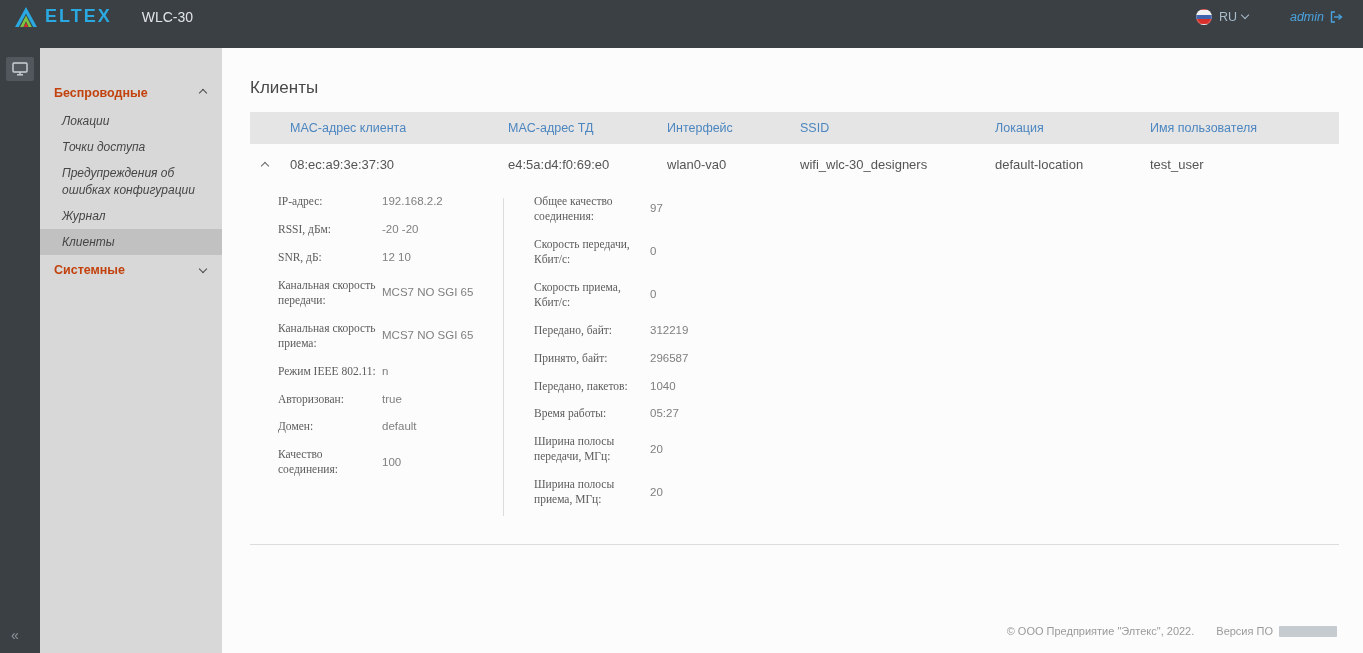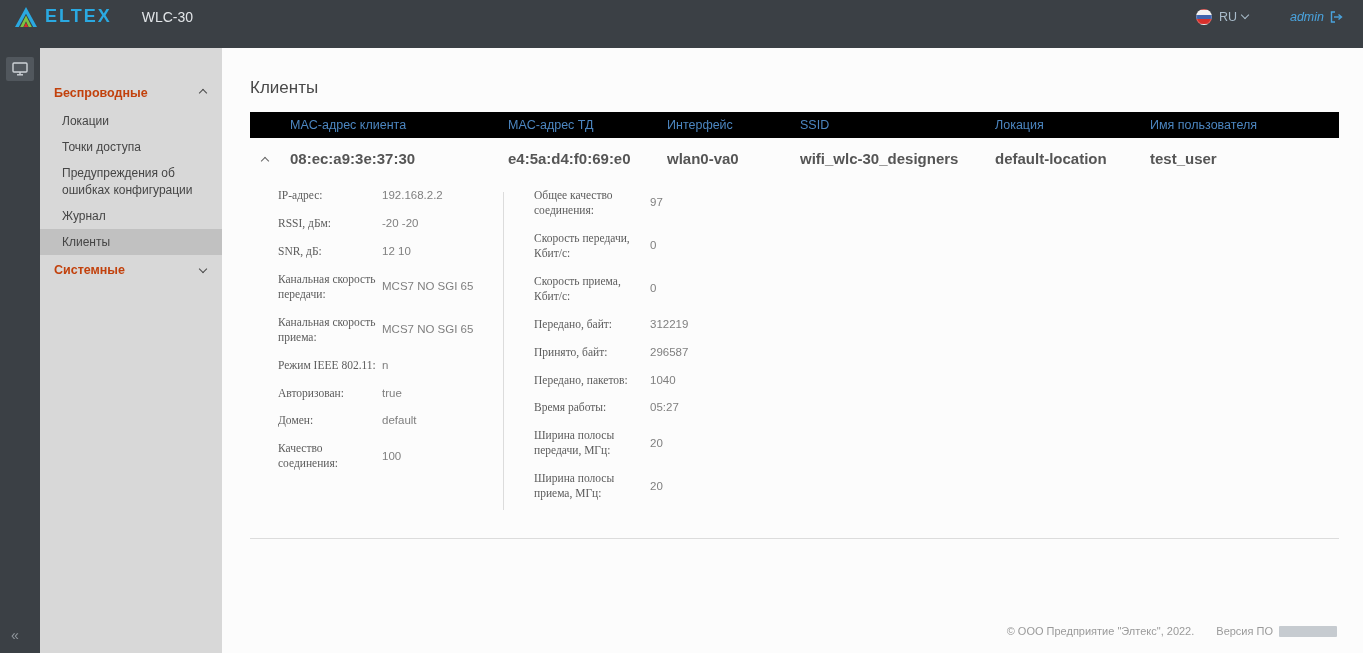--- a/index.html
+++ b/index.html
@@ -29,37 +29,37 @@
 
   
   .rail { width:40px; background:#3b4045; position:relative; flex-shrink:0; }
   .rail-btn { width:28px; height:24px; margin:9px auto 0; background:#51575d; border-radius:2px; display:flex; align-items:center; justify-content:center; cursor:pointer; }
   .rail-collapse { position:absolute; bottom:10px; left:11px; color:#90969c; font-size:14px; cursor:pointer; }
 
   
   .sidebar { width:182px; background:#d8d8d8; flex-shrink:0; padding-top:30px; font-size:12px; color:#404040; }
   .group-header { display:flex; align-items:center; justify-content:space-between; padding:8px 16px 8px 14px; font-weight:bold; font-size:12.5px; color:#c2410c; cursor:pointer; }
   .group-header .chev { color:#4a4a4a; }
-  .side-item { padding:5px 22px 5px 22px; line-height:1.35; cursor:pointer; color:#454545; }
+  .side-item { padding:5px 22px 5px 22px; line-height:1.35; cursor:pointer; color:#454545;font-style:italic; }
   .side-item.active { background:#c1c1c1; }
 
   
   .main { flex:1; display:flex; flex-direction:column; padding:30px 24px 0 28px; min-width:0; }
   .page-title { font-size:17px; color:#4a4a4a; font-weight:normal; }
   .summary-row { display:flex; align-items:center; margin-top:16px; font-size:12.5px; color:#3f3f3f; }
   .stat { margin-right:14px; }
   .stat .lbl { font-weight:bold; }
   .stat .val { font-weight:normal; margin-left:4px; color:#4a4a4a; }
   .refresh-link { margin-left:auto; color:#3f7fc1; font-size:12.5px; cursor:pointer; text-decoration:none; }
 
   .table { margin-top:14px; }
   .thead, .trow { display:grid; grid-template-columns:40px 218px 159px 133px 195px 155px 1fr; align-items:center; }
-  .thead { background:#000000; height:26px; }
+  .thead { background:#e5e5e5; height:32px; }
   .th { color:#4c86c0; font-size:12.5px; cursor:pointer; }
-  .trow { height:40px; font-size:15px; color:#555;font-weight:bold; }
+  .trow { height:40px; font-size:13px; color:#555; }
   .row-chev { color:#666; cursor:pointer; margin-left:12px; }
 
   .row-details { display:flex; padding:10px 0 24px 28px; border-bottom:1px solid #dcdcdc; }
   .det-col { display:flex; flex-direction:column; }
   .det-col.left { width:225px; }
   .det-col.right { margin-left:30px; width:330px; }
   .det-divider { width:1px; background:#dcdcdc; margin:4px 0; }
   .det-row { display:flex; align-items:center; margin-bottom:13px; }
   .det-label { width:100px; flex-shrink:0; font-size:11.5px; color:#5c5c5c; line-height:1.3;font-family:Liberation Serif, serif; }
   .det-col.right .det-label { width:112px; }

